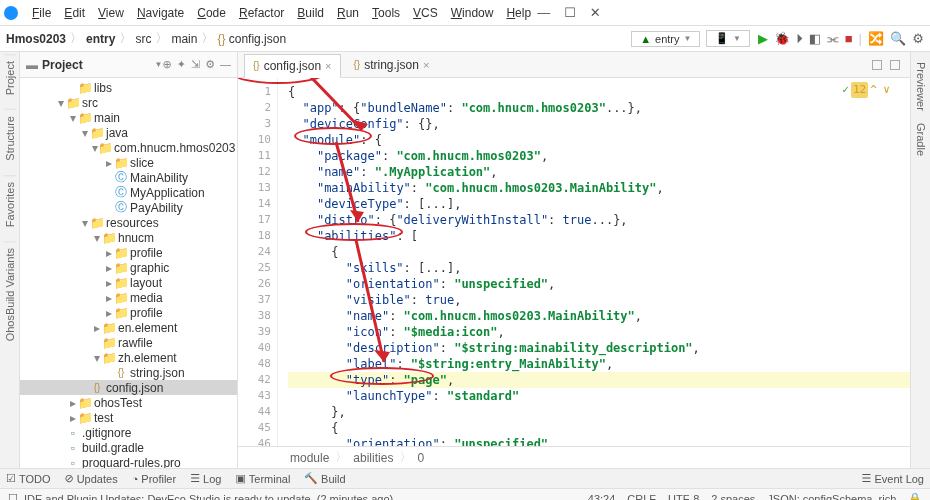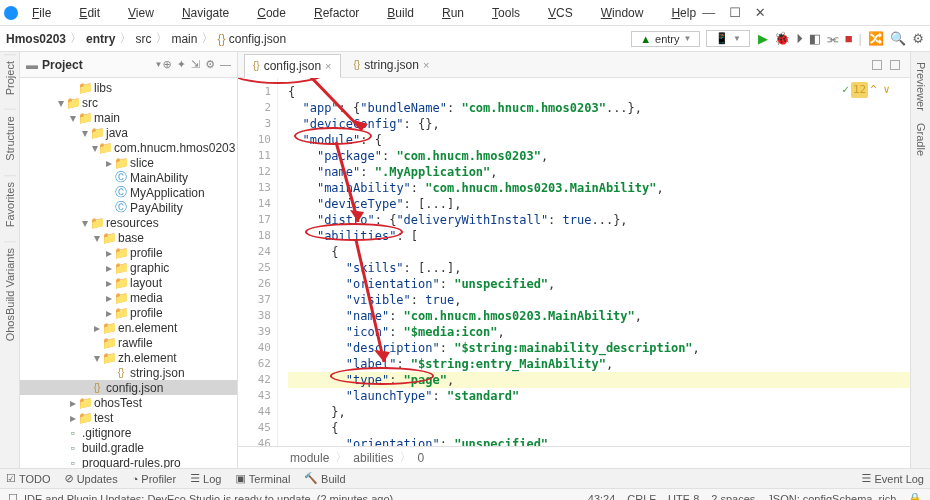--- a/index.html
+++ b/index.html
@@ -1,21 +1,21 @@
 <!DOCTYPE html>
 <html><head>
   <meta charset="utf-8">
   <style>
     * { margin: 0; padding: 0; box-sizing: border-box; }
     body { font-family: "Segoe UI", Arial, sans-serif; font-size: 12px; color: #333; background: #fff; width: 930px; height: 500px; overflow: hidden; position: relative; }
     
     
     .titlebar { height: 26px; display: flex; align-items: center; border-bottom: 1px solid #e0e0e0; padding: 0 4px; }
     .titlebar-icon { width: 14px; height: 14px; background: #1890ff; border-radius: 50%; margin-right: 8px; }
-    .menubar { display: flex; gap: 16px; justify-content: flex-end; }
+    .menubar { display: flex; gap: 1px; justify-content: flex-end; }
     .menubar span { padding: 2px 6px; cursor: default; }
     .window-title { flex: 1; text-align: center; color: #888; font-size: 12px; }
     .window-controls { display: flex; gap: 14px; padding-right: 8px; color: #555; font-size: 13px; }
     
     
     .navrow { height: 26px; display: flex; align-items: center; padding: 0 6px; border-bottom: 1px solid #e0e0e0; }
     .breadcrumb { display: flex; align-items: center; gap: 4px; font-weight: bold; font-size: 12px; color: #333; }
     .breadcrumb .sep { color: #aaa; font-weight: normal; }
     .breadcrumb .bc { font-weight: normal; }
     .breadcrumb .bc.bold { font-weight: bold; }
@@ -218,21 +218,21 @@
           <span>PayAbility</span>
         </div>
         <div class="tree-row" style="padding-left: 60px;">
           <span class="tw">▾</span>
           <span class="ic folder">📁</span>
           <span>resources</span>
         </div>
         <div class="tree-row" style="padding-left: 72px;">
           <span class="tw">▾</span>
           <span class="ic folder">📁</span>
-          <span>base</span>
+          <span>hnucm</span>
         </div>
         <div class="tree-row" style="padding-left: 84px;">
           <span class="tw">▸</span>
           <span class="ic folder">📁</span>
           <span>profile</span>
         </div>
         <div class="tree-row" style="padding-left: 84px;">
           <span class="tw">▸</span>
           <span class="ic folder">📁</span>
           <span>graphic</span>
@@ -334,21 +334,21 @@
           <div>14</div>
           <div>17</div>
           <div>18</div>
           <div>24</div>
           <div>25</div>
           <div>26</div>
           <div>37</div>
           <div>38</div>
           <div>39</div>
           <div>40</div>
-          <div>62</div>
+          <div>48</div>
           <div>42</div>
           <div>43</div>
           <div>44</div>
           <div>45</div>
           <div>46</div>
         </div>
       <div class="code" id="code">
         <div class="code-warn"><span style="color:#3a3">✓</span> <span style="background:#f5d36b;padding:0 2px;border-radius:2px"><span>12</span></span> ^ ∨</div>
       <div class="line"><span class="p">{</span></div>
           <div class="line">  <span class="k">"app"</span><span class="p">: {</span><span class="k">"bundleName"</span><span class="p">: </span><span class="s">"com.hnucm.hmos0203"</span><span class="p">...},</span></div>

